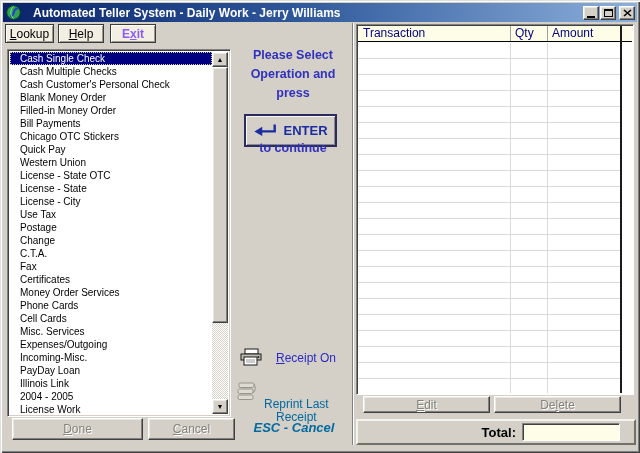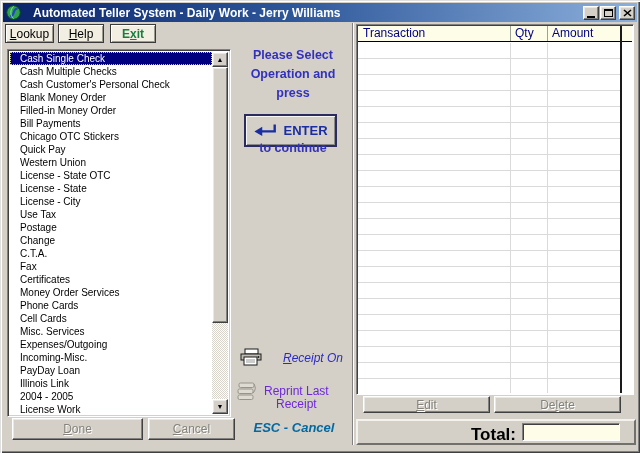--- a/index.html
+++ b/index.html
@@ -30,21 +30,21 @@
   .glyph-max { display:block; width: 9px; height: 8px; border: 1px solid #000; border-top: 2px solid #000; }
   
   .toolbar-btn {
     position: absolute; top: 24px; height: 19px; background: #f2efe2;
     border: 1px solid #3a3a3a;
     box-shadow: inset 1px 1px 0 #fff, inset -1px -1px 0 #9a9a90;
     display: flex; align-items: center; justify-content: center; font-size: 12px;
   }
   #btn-lookup { left: 5px; width: 49px; }
   #btn-help   { left: 58px; width: 46px; }
-  #btn-exit   { left: 110px; width: 46px; color: #15803d; font-weight: bold; }
+  #btn-exit   { left: 110px; width: 46px; color: #8b5cf6; font-weight: bold; }
   
   .listbox {
     position: absolute; left: 7px; top: 49px; width: 224px; height: 368px;
     background: #fff; border: 1px solid; border-color: #808080 #fff #fff #808080;
     box-shadow: inset 1px 1px 0 #404040, inset -1px -1px 0 #d4d0c8;
   }
   .op-items { position: absolute; left: 2px; top: 2px; right: 18px; bottom: 2px; overflow: hidden; }
   .op-item { height: 13px; line-height: 13px; padding-left: 10px; white-space: nowrap; font-size: 10px; }
   .op-item.selected { background: #000080; color: #fff; outline: 1px dotted #cfcf9e; outline-offset: -1px; }
   .scrollbar { position: absolute; top: 2px; right: 2px; bottom: 2px; width: 16px;
@@ -79,24 +79,24 @@
     color: #3131bd; font-weight: bold; font-size: 12.5px; }
   #prompt1 { top: 48px; } #prompt2 { top: 67px; } #prompt3 { top: 86px; }
   #prompt-continue { top: 141px; }
   .enter-btn {
     position: absolute; left: 244px; top: 101px; width: 93px; height: 33px;
     background: #d4d0c8; border: 2px solid #2b2b5e;
     box-shadow: inset 1px 1px 0 #f6f6f2, inset -1px -1px 0 #8a8a8a;
     display: flex; align-items: center; justify-content: center; gap: 6px;
     color: #1b2da0; font-weight: bold; font-size: 13px; margin-top: 13px;
   }
-  .receipt-on { position: absolute; left: 239px; top: 348px; display: flex; align-items: center; gap: 20px; cursor: default; font-style: italic; }
+  .receipt-on { position: absolute; left: 239px; top: 348px; display: flex; align-items: center; gap: 13px; cursor: default; }
   .receipt-on-label { color: #2a2ac8; font-size: 12px; }
   .reprint { position: absolute; left: 236px; top: 381px; display: flex; gap: 6px; align-items: flex-start; }
-  .reprint-label { color: #6d28d9; font-size: 12px; line-height: 13px; text-align: center; margin-top: 4px; }
+  .reprint-label { color: #0369a1; font-size: 12px; line-height: 13px; text-align: center; margin-top: 17px; }
   .esc-cancel { position: absolute; left: 232px; top: 420px; width: 124px; text-align: center;
     color: #0369a1; font-weight: bold; font-style: italic; font-size: 13px; }
   
   .divider-v { position: absolute; left: 352px; top: 23px; width: 1px; height: 422px;
     background: #808080; box-shadow: 1px 0 0 #ffffff; }
   
   .grid-container {
     position: absolute; left: 356px; top: 24px; width: 278px; height: 371px;
     background: #fff; border: 1px solid; border-color: #808080 #fff #fff #808080;
     box-shadow: inset 1px 1px 0 #404040;
@@ -111,21 +111,21 @@
   .grid-row { height: 16px; border-bottom: 1px solid #dadada; }
   .gv { position: absolute; top: 18px; bottom: 1px; width: 1px; background: #dadada; }
   .gv1 { left: 153px; } .gv2 { left: 190px; }
   .gv-end { position: absolute; left: 263px; top: 1px; bottom: 1px; width: 2px; background: #1a1a1a; }
   #btn-edit   { left: 363px; top: 396px; width: 127px; height: 17px; }
   #btn-delete { left: 494px; top: 396px; width: 127px; height: 17px; text-align: right; }
   
   .total-bar { position: absolute; left: 356px; top: 419px; width: 280px; height: 26px;
     background: #d4d0c8; border: 2px solid; border-color: #f4f2ec #72706a #72706a #f4f2ec; }
   .total-label { position: absolute; left: 100px; top: 4px; width: 58px; text-align: right;
-    font-weight: bold; font-size: 17px; }
+    font-weight: bold; font-size: 13px; }
   .total-input { position: absolute; left: 164px; top: 2px; width: 98px; height: 18px;
     background: #fdfde8; border: 1px solid; border-color: #808080 #fff #fff #808080;
     box-shadow: inset 1px 1px 0 #404040; font-family: "Liberation Sans", sans-serif; font-size: 12px;
     padding: 0 3px; outline: none; }
   u { text-decoration: underline; }
 </style>
 </head>
 <body>
 
 <div class="window">

